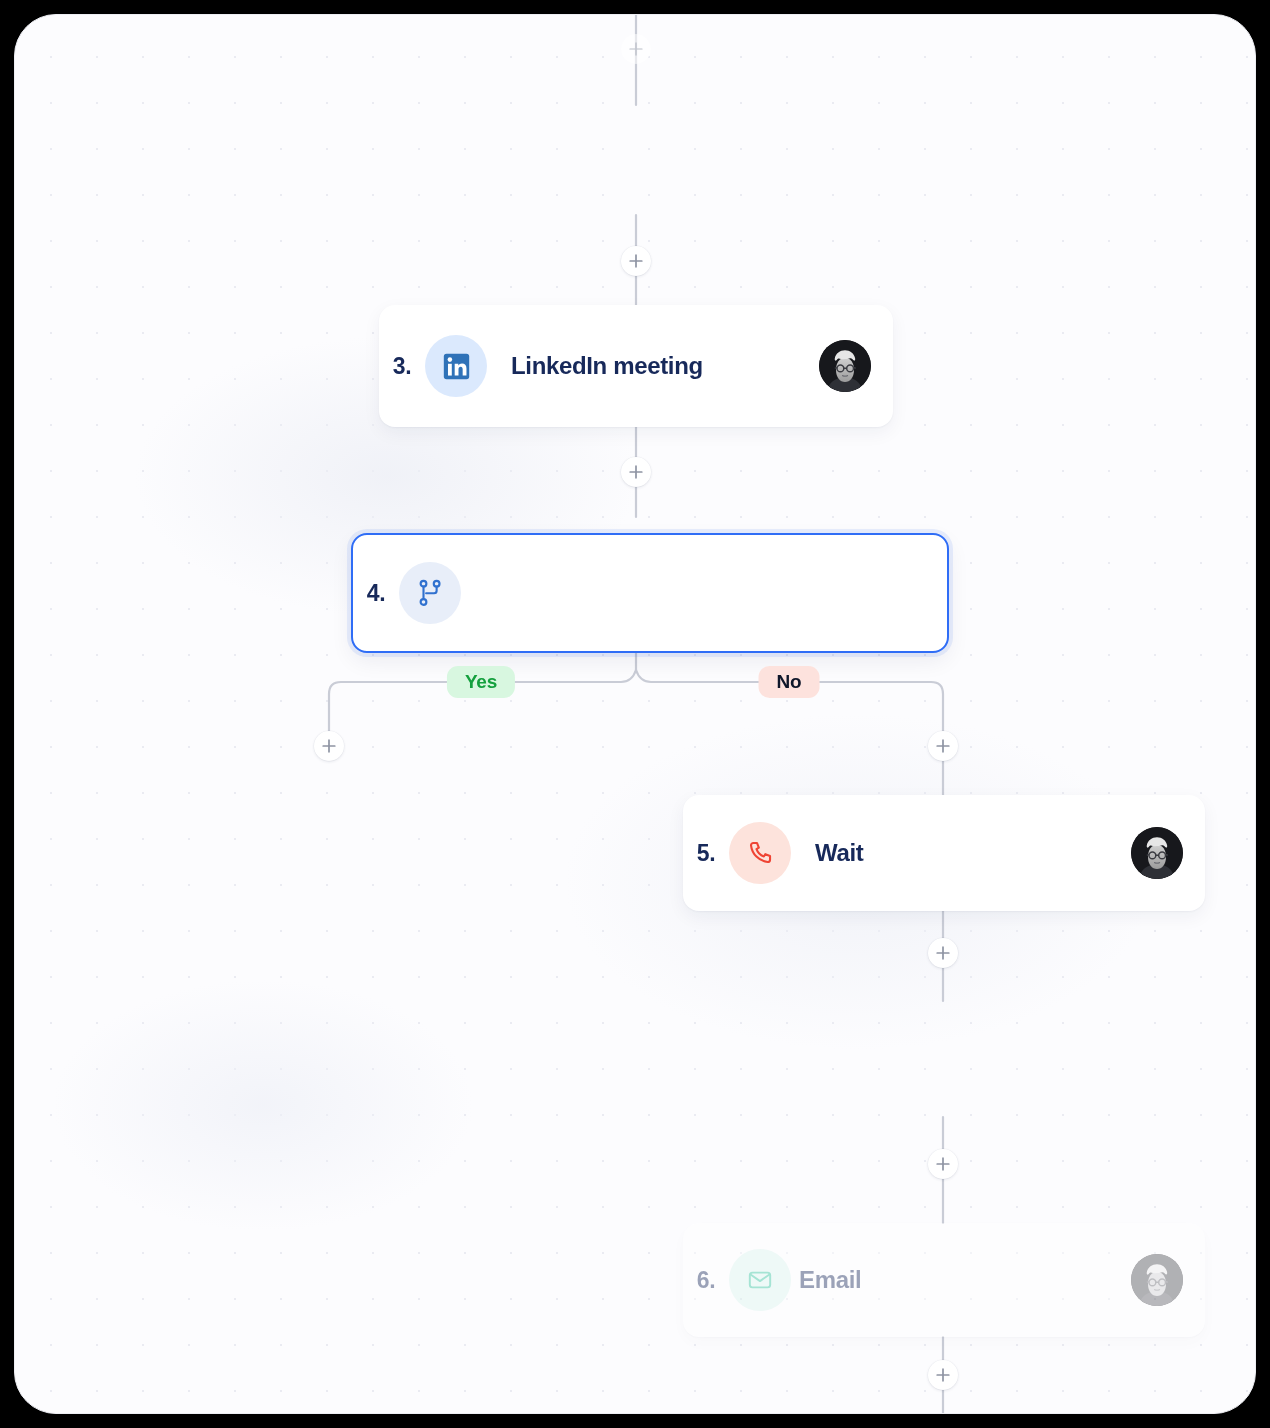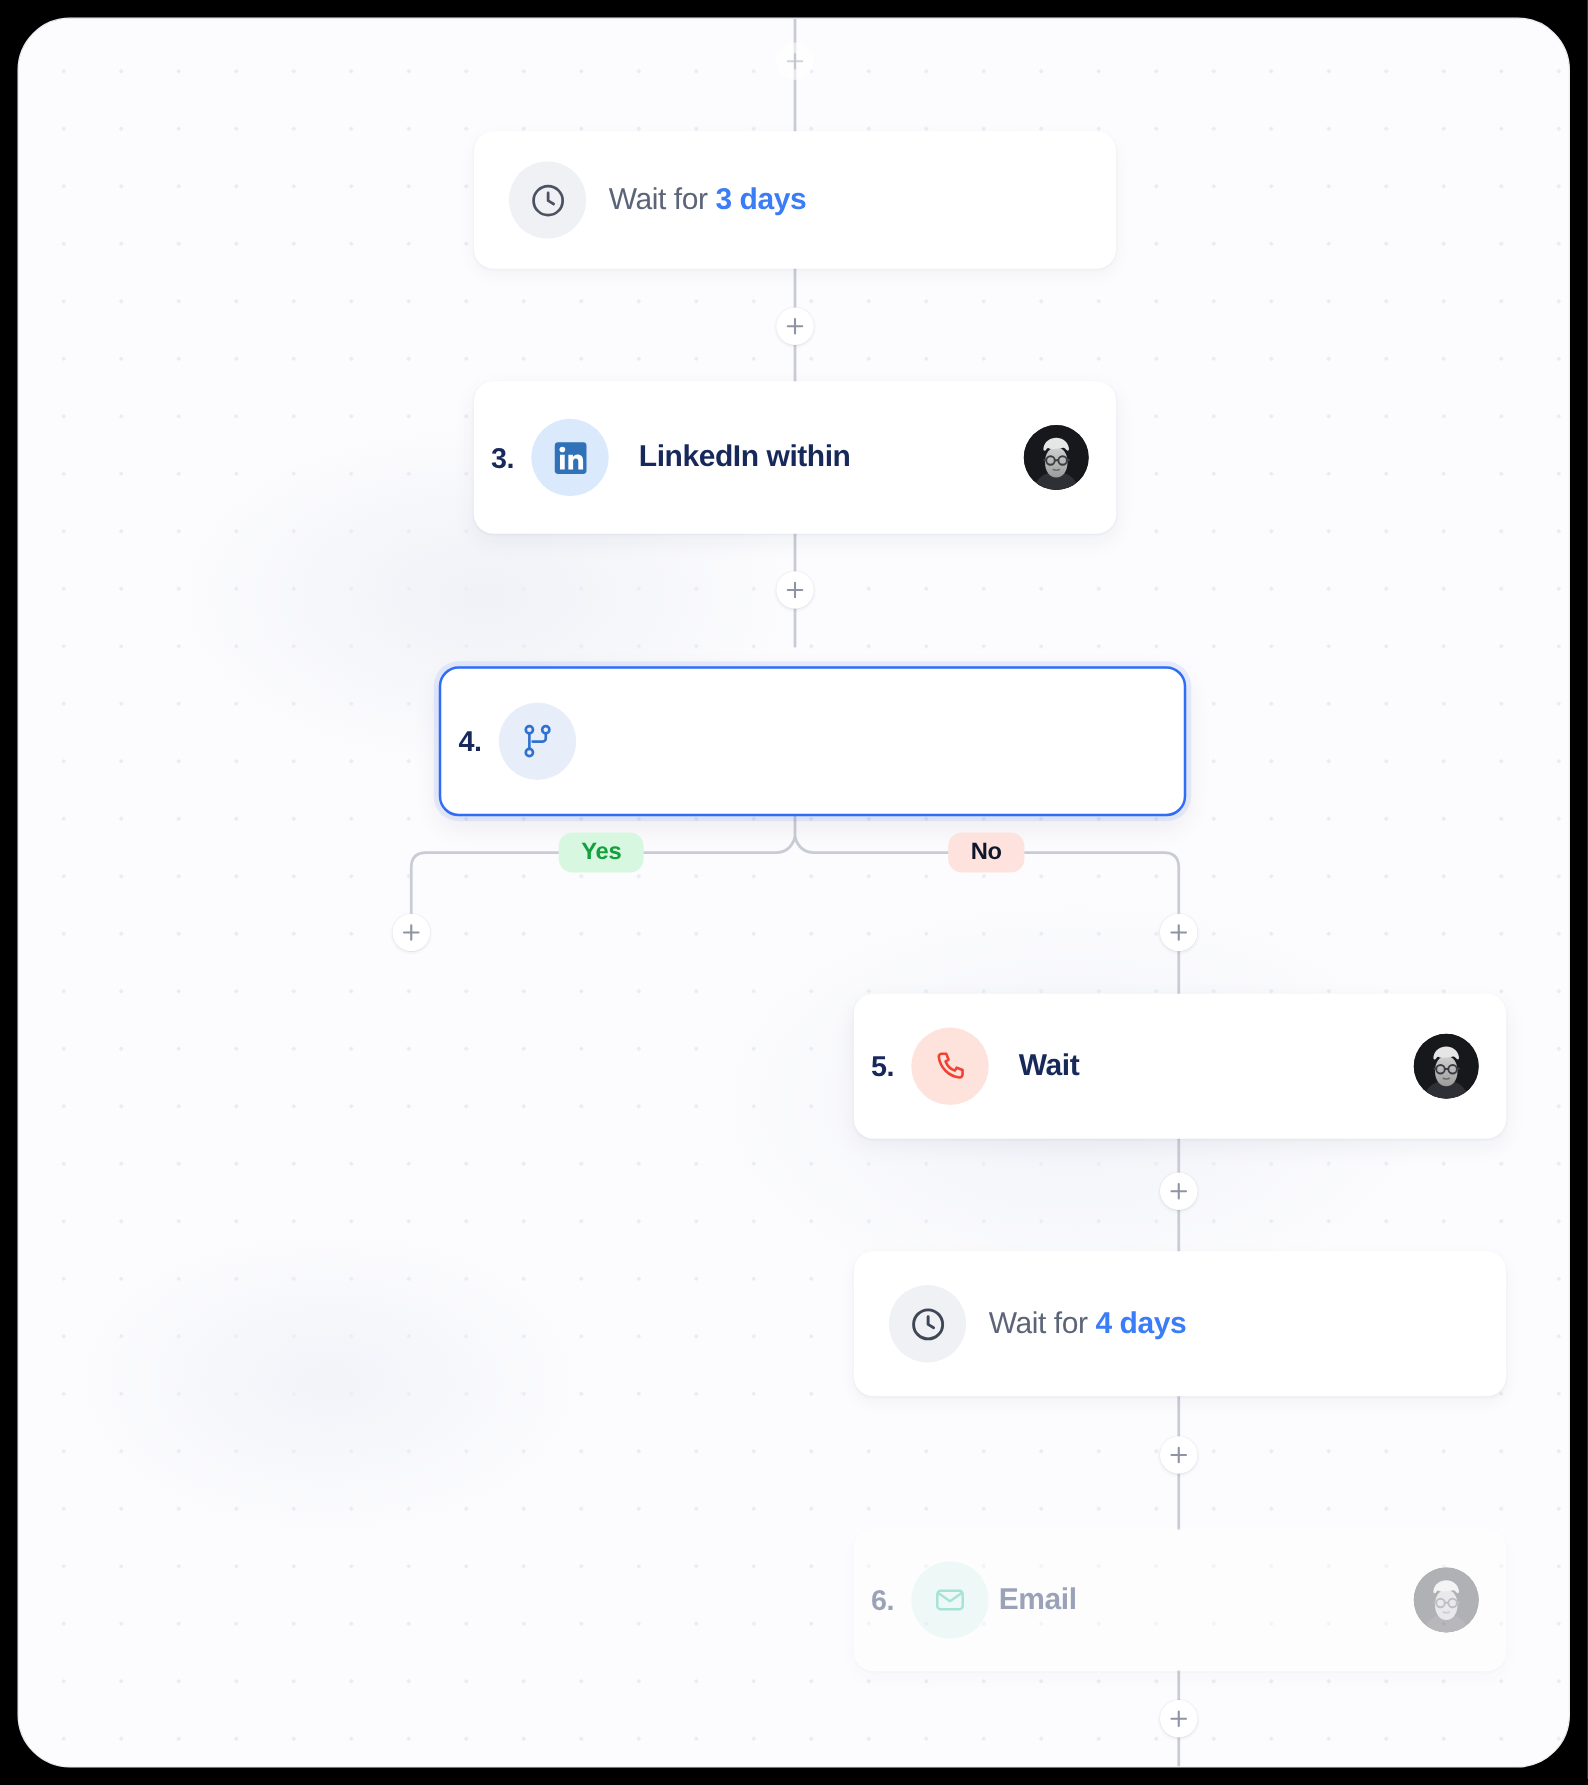--- a/index.html
+++ b/index.html
@@ -234,44 +234,32 @@
           <path d="M7 1.2V12.8M1.2 7H12.8" stroke="#8e94a3" stroke-width="1.7" stroke-linecap="round"></path>
         </svg>
       </div>
 
       <div class="plus" style="left:928px; top:1360px;">
         <svg width="14" height="14" viewBox="0 0 14 14">
           <path d="M7 1.2V12.8M1.2 7H12.8" stroke="#8e94a3" stroke-width="1.7" stroke-linecap="round"></path>
         </svg>
       </div>
 
-      <div class="node wait wait-pad" style="left:364px; top:90px; width:514px; height:110px;">
-        <div class="icon-wrap clock">
-          <svg width="31" height="31" viewBox="0 0 24 24" fill="none">
-            <circle cx="12" cy="12" r="9" stroke="#4b5263" stroke-width="1.7"></circle>
-            <path d="M12 7.2V12l3.4 2.1" stroke="#4b5263" stroke-width="1.7" stroke-linecap="round" stroke-linejoin="round"></path>
-          </svg>
-        </div>
-        <div class="node-label wait-text">
-          <span>Wait for</span>
-          <span class="accent">3 days</span>
-        </div>
-      </div>
 
       <div class="node" style="left:364px; top:290px; width:514px; height:122px;">
         <div class="step-num">3.</div>
         <div class="icon-wrap linkedin">
           <svg width="29" height="29" viewBox="0 0 32 32">
             <rect x="2" y="2" width="28" height="28" rx="3" fill="#2f72b8"></rect>
             <rect x="6.6" y="13" width="4.2" height="13" fill="#ffffff"></rect>
             <circle cx="8.7" cy="8.4" r="2.5" fill="#ffffff"></circle>
             <path d="M14 13h4v1.9c.8-1.4 2.3-2.2 4.1-2.2 3.1 0 4.9 1.9 4.9 5.6V26h-4.2v-6.9c0-1.8-.7-2.8-2.2-2.8-1.6 0-2.4 1.1-2.4 2.9V26H14V13z" fill="#ffffff"></path>
           </svg>
         </div>
-        <div class="node-label" style="margin-left:18px;">LinkedIn within</div>
+        <div class="node-label" style="margin-left:18px;">LinkedIn meeting</div>
         <div class="avatar">
           <svg width="52" height="52" viewBox="0 0 52 52">
             <defs>
               <clipPath id="cl1">
                   <circle cx="26" cy="26" r="26"></circle>
                 </clipPath>
               <linearGradient id="sk1" x1="0" y1="0" x2="0" y2="1">
                 <stop offset="0" stop-color="#cfcfcf"></stop>
                   <stop offset="1" stop-color="#9c9c9c"></stop>
               </linearGradient>
@@ -327,32 +315,20 @@
                 <circle cx="21.4" cy="28.4" r="3.4"></circle>
                 <circle cx="31.1" cy="28.4" r="3.4"></circle>
                 <path d="M24.8 28.2h2.9M18 27.6l-2.2.6M34.5 27.6l2.3.6"></path>
               </g>
               <path d="M23.6 35.6c1.6.8 3.3.8 4.9 0" stroke="#6e6f75" stroke-width="1.3" fill="none" stroke-linecap="round"></path>
             </g>
           </svg>
         </div>
       </div>
 
-      <div class="node wait wait-pad" style="left:668px; top:986px; width:522px; height:116px;">
-        <div class="icon-wrap clock2">
-          <svg width="31" height="31" viewBox="0 0 24 24" fill="none">
-            <circle cx="12" cy="12" r="9" stroke="#3f4656" stroke-width="1.8"></circle>
-            <path d="M12 7.2V12l3.4 2.1" stroke="#3f4656" stroke-width="1.8" stroke-linecap="round" stroke-linejoin="round"></path>
-          </svg>
-        </div>
-        <div class="node-label wait-text">
-          <span>Wait for</span>
-          <span class="accent">4 days</span>
-        </div>
-      </div>
 
       <div class="node faded" style="left:668px; top:1208px; width:522px; height:114px;">
         <div class="step-num">6.</div>
         <div class="icon-wrap email">
           <svg width="26" height="26" viewBox="0 0 24 24" fill="none">
             <rect x="2.6" y="5.2" width="18.8" height="13.6" rx="2.4" stroke="#2fc49b" stroke-width="1.8"></rect>
             <path d="M3.6 7.1 12 13l8.4-5.9" stroke="#2fc49b" stroke-width="1.8" stroke-linecap="round" stroke-linejoin="round"></path>
           </svg>
         </div>
         <div class="node-label" style="margin-left:2px;">Email</div>

